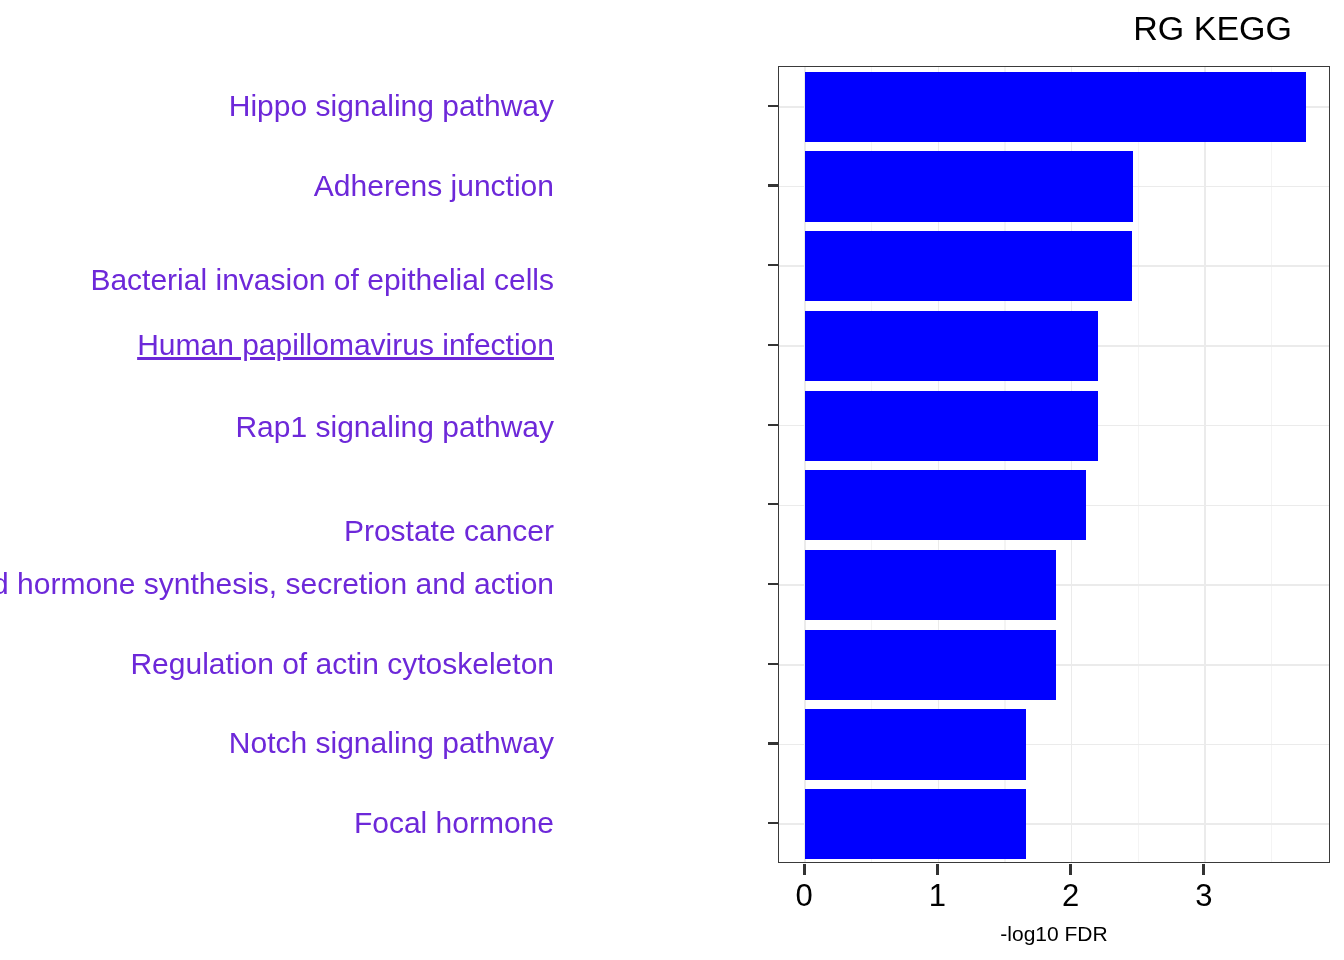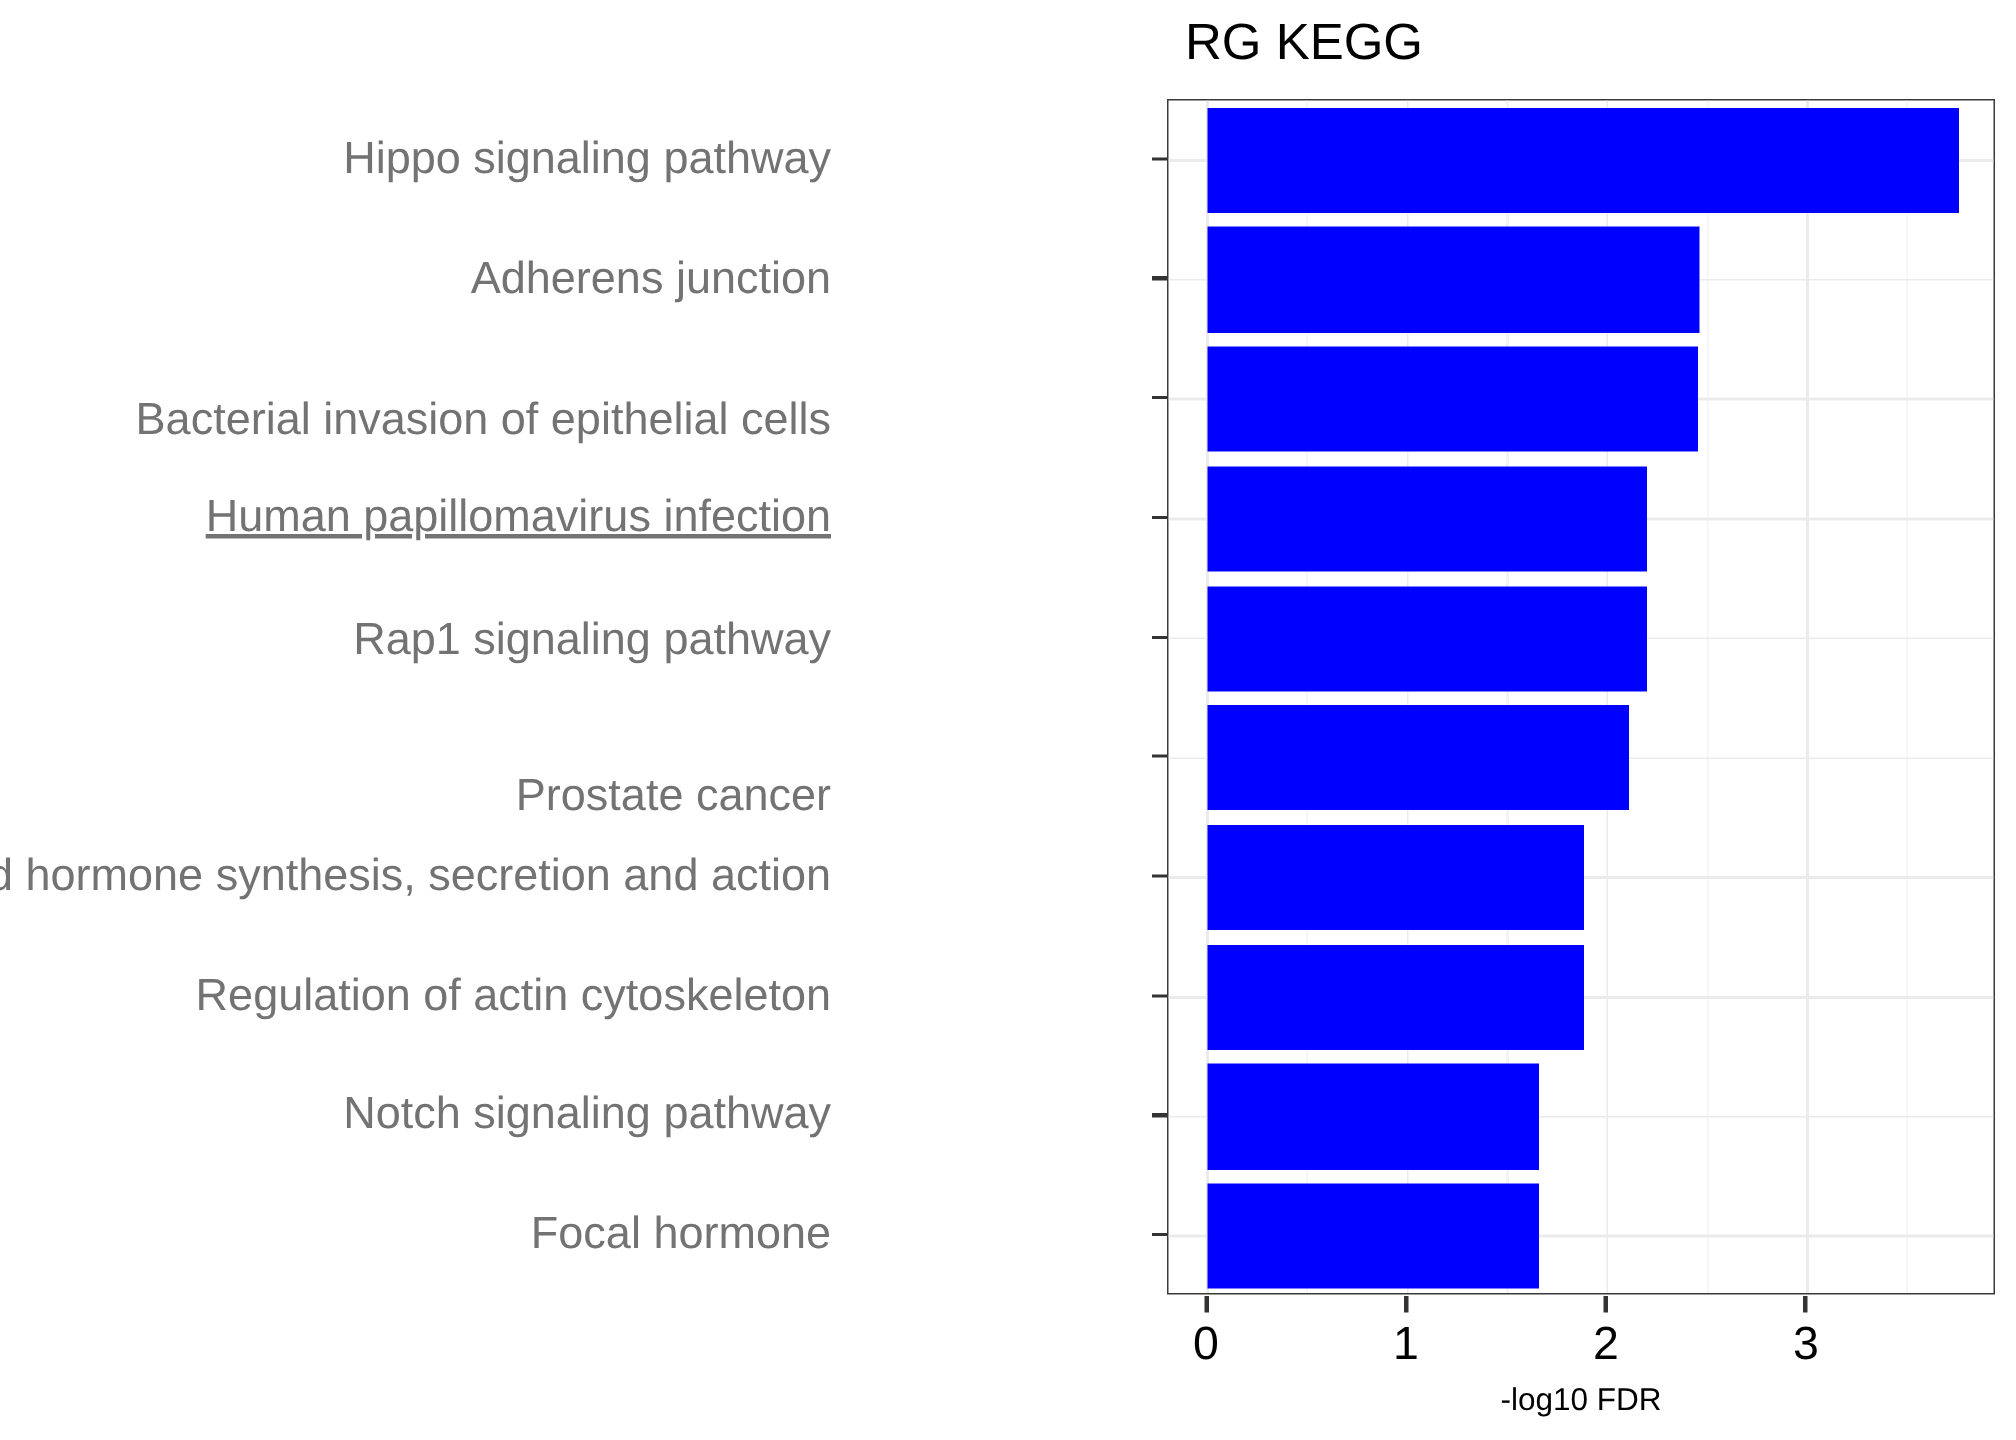--- a/index.html
+++ b/index.html
@@ -15,24 +15,24 @@
     overflow: hidden;
   }
   #chart-root {
     position: relative;
     width: 1344px;
     height: 960px;
   }
   
   #chart-title {
     position: absolute;
-    left: 790px;
+    left: 740px;
     top: 8px;
     width: 552px;
-    text-align: left;
+    text-align: right;
     font-size: 34px;
     line-height: 40px;
     color: #000000;
     white-space: nowrap;
   }
   
   #plot-panel {
     position: absolute;
     left: 778px;
     top: 66px;
@@ -69,21 +69,21 @@
     left: 0;
     background: #0000ff;
   }
   
   .y-tick-label {
     position: absolute;
     right: 790px;
     text-align: right;
     font-size: 30px;
     line-height: 30px;
-    color: #737373;
+    color: #6d28d9;
     white-space: nowrap;
   }
   .y-tick-mark {
     position: absolute;
     left: 768px;
     width: 10px;
     height: 2.2px;
     background: #333333;
   }
   

